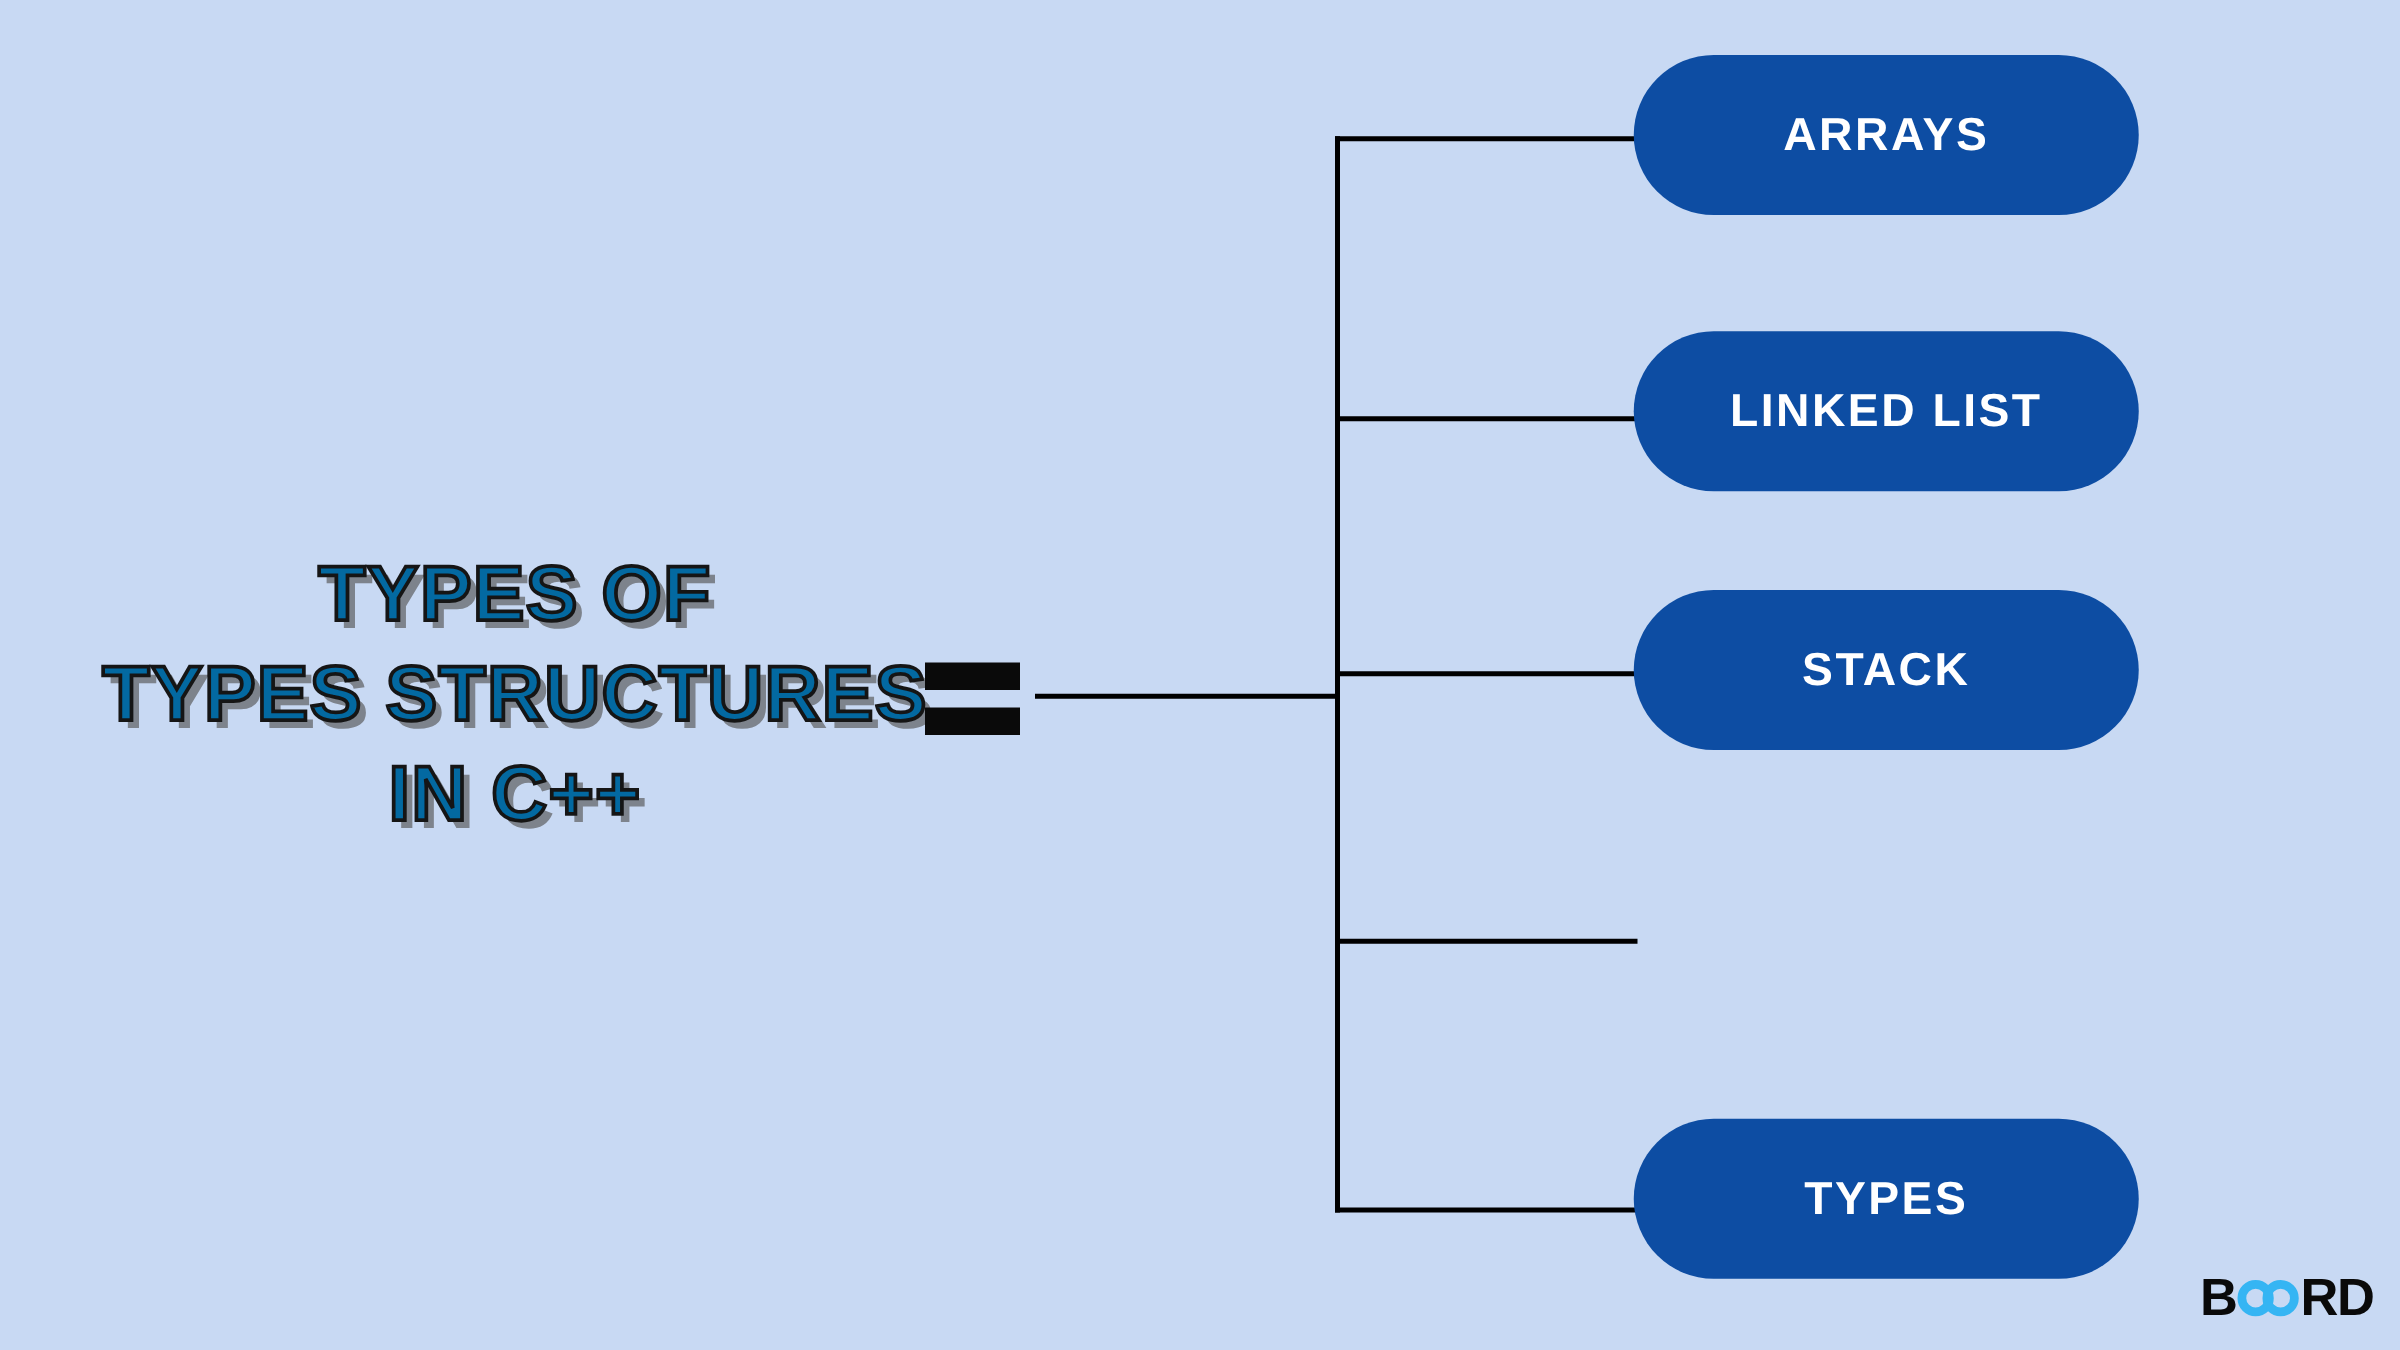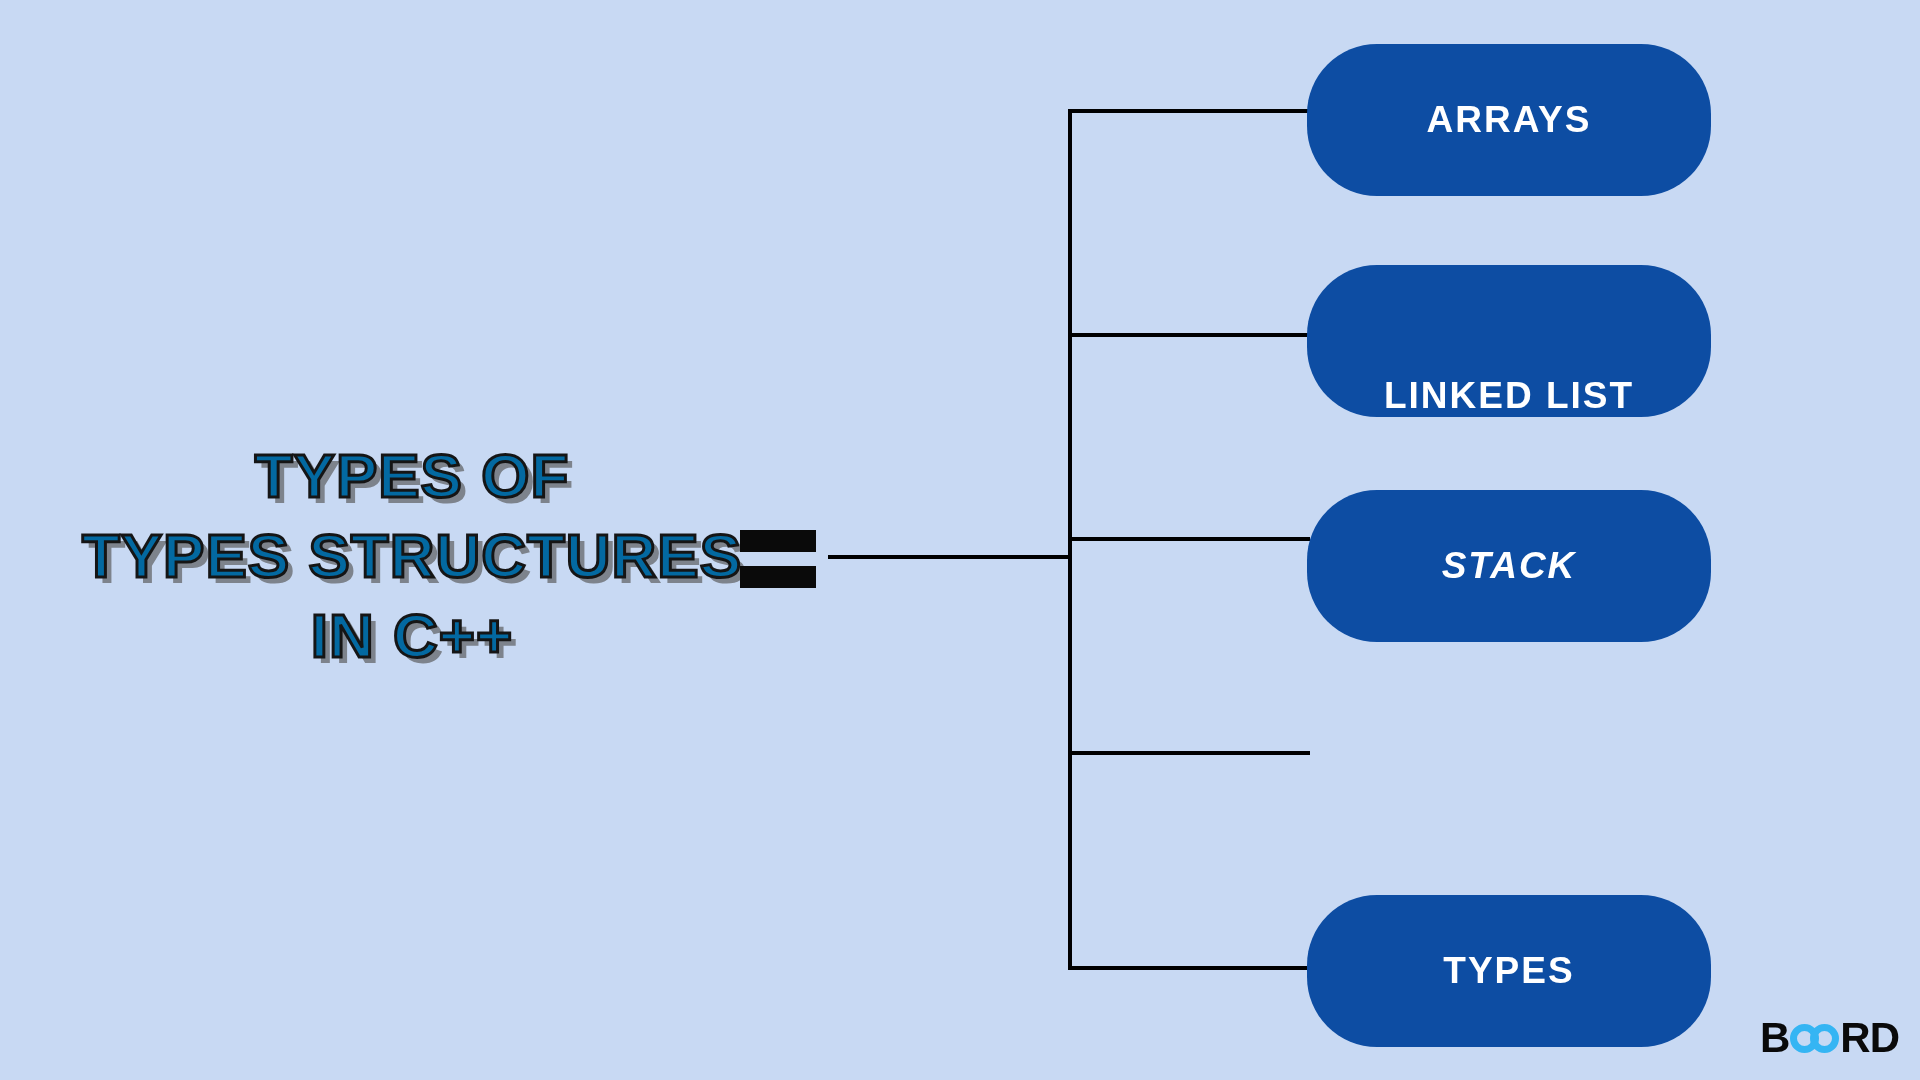--- a/index.html
+++ b/index.html
@@ -40,33 +40,33 @@
   .spine { left:1068px; top:109px; height:861px; }
   .branch { left:1068px; width:242px; }
   .branch-0 { top:109px; }
   .branch-1 { top:333px; }
   .branch-2 { top:537px; }
   .branch-3 { top:751px; }
   .branch-4 { top:966px; }
   
   .node {
     position:absolute;
-    left:1307px; width:404px; height:152px;
+    left:1307px; width:404px; height:128px;
     background:#0d4da3;
     border-radius:70px;
     display:flex; align-items:center; justify-content:center;
     color:#ffffff;
     font-weight:bold;
     font-size:37px;
     letter-spacing:2px;
     white-space:nowrap;
   }
   .node-0 { top:44px; }
-  .node-1 { top:265px;align-items:flex-end; }
-  .node-2 { top:490px;font-style:italic; }
+  .node-1 { top:265px; }
+  .node-2 { top:472px; }
   .node-3 { top:685px; }
   .node-4 { top:895px; }
   
   .logo {
     position:absolute;
     left:1760px; top:1014px;
     display:flex; align-items:center;
     font-weight:bold;
     font-size:42px;
     color:#0a0a0a;

